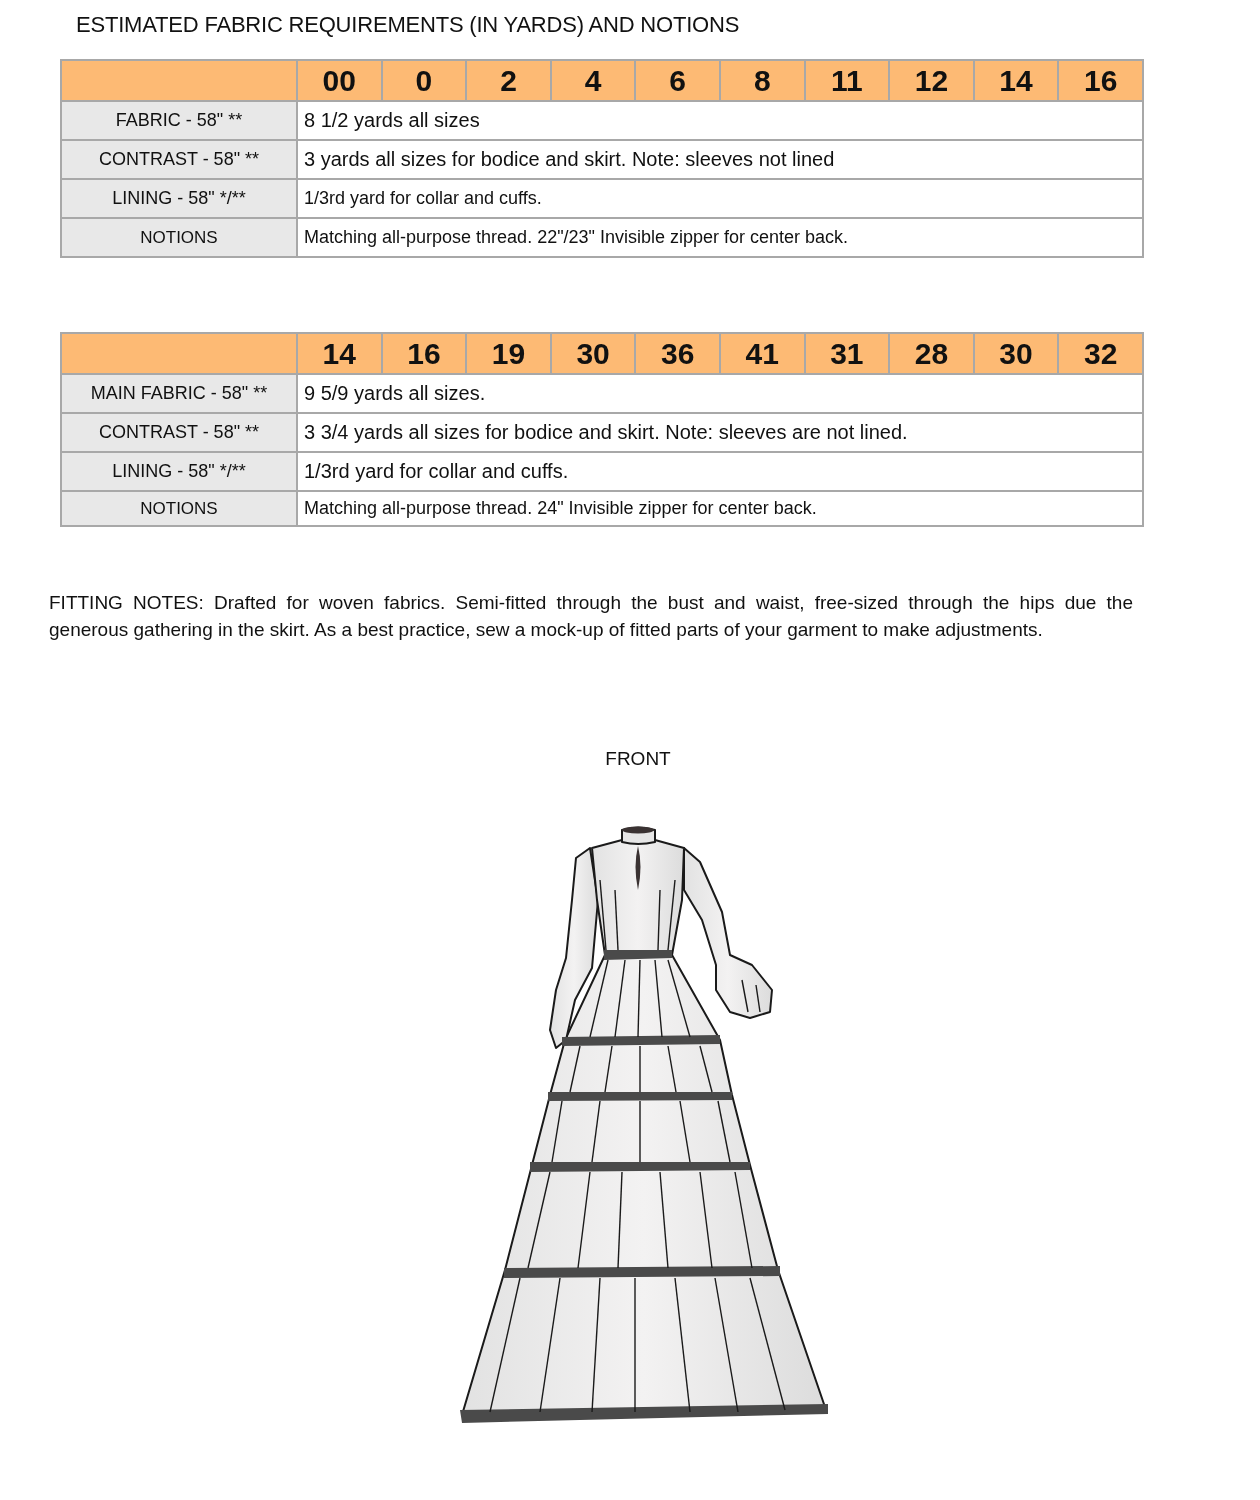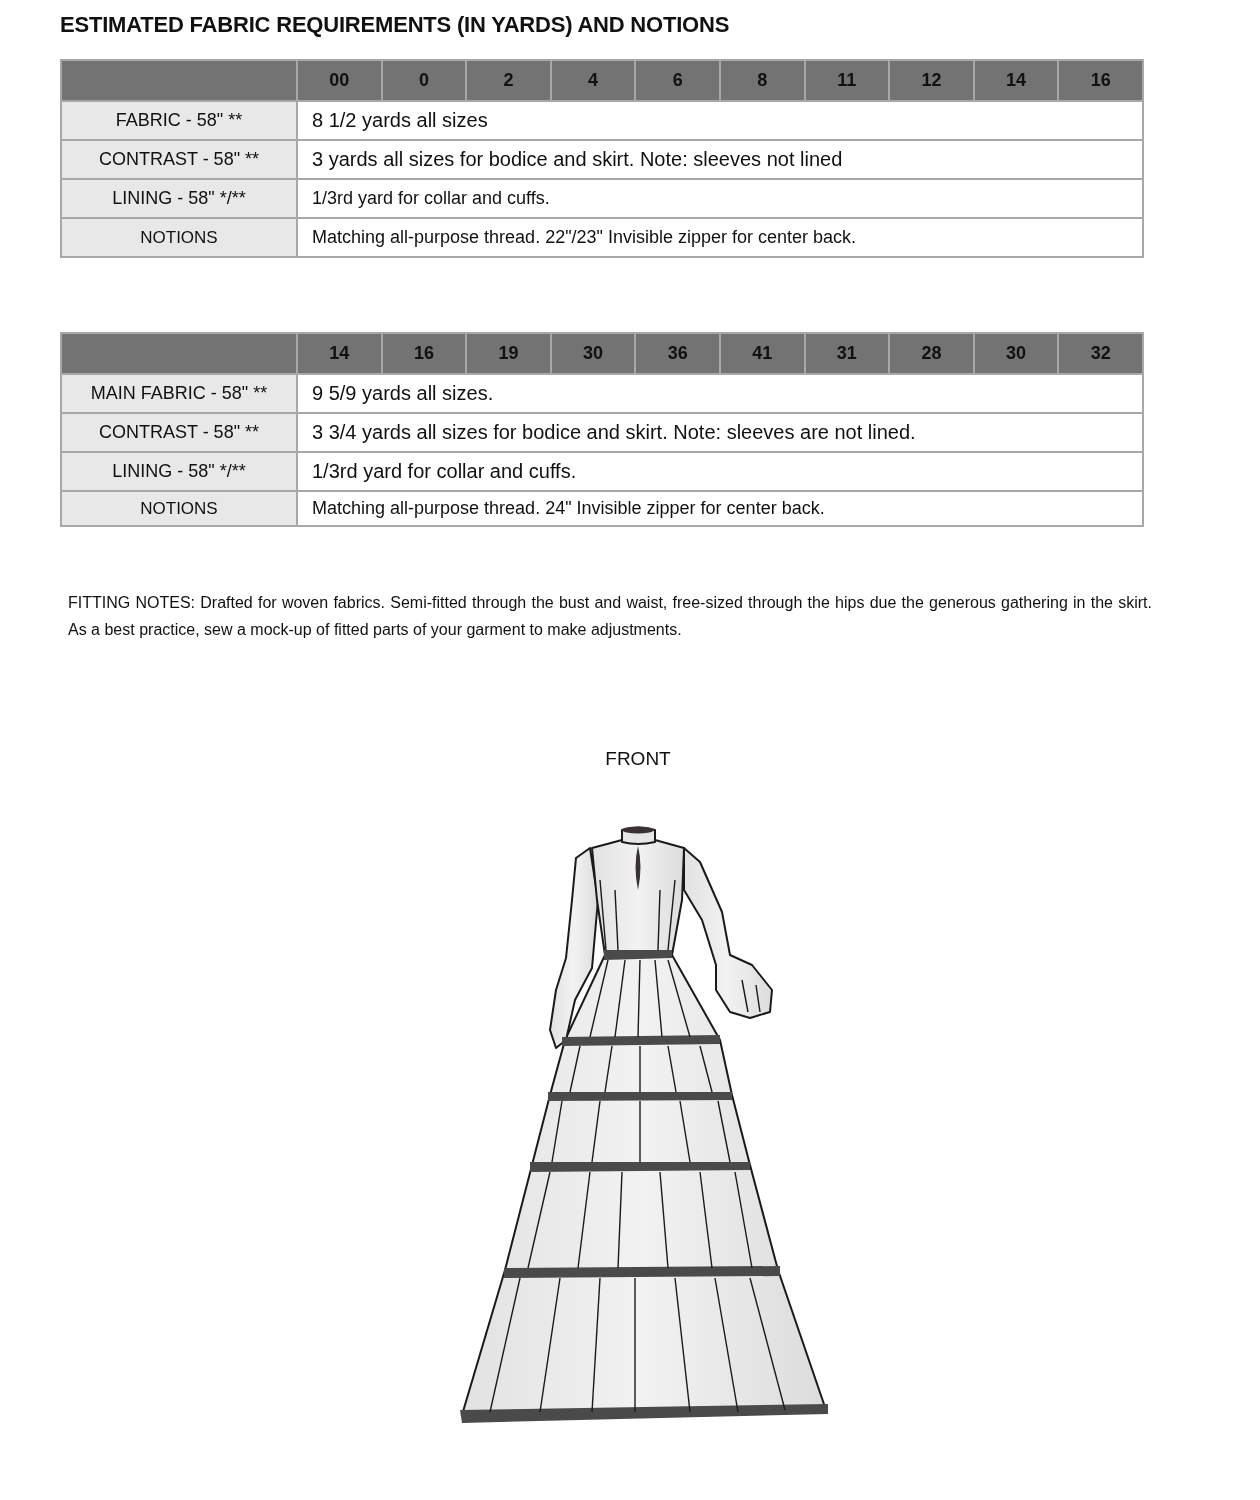--- a/index.html
+++ b/index.html
@@ -1,32 +1,32 @@
 <!DOCTYPE html>
 <html><head>
 <meta charset="utf-8">
 <style>
   html, body { margin: 0; padding: 0; background: #ffffff; }
   body { width: 1260px; height: 1500px; position: relative; font-family: "Liberation Sans", sans-serif; color: #111; overflow: hidden; }
-  .title { position: absolute; left: 60px; top: 12px; font-size: 22px; font-weight: bold; letter-spacing: -0.2px; }
+  .title { position: absolute; left: 76px; top: 12px; font-size: 22px; font-weight: normal; letter-spacing: -0.2px; }
   table.req { position: absolute; left: 60px; border-collapse: collapse; width: 1084px; table-layout: fixed; }
   table.req td, table.req th { border: 2px solid #a8a8a8; }
-  table.req th { background: #737373; font-weight: bold; font-size: 18px; text-align: center; }
+  table.req th { background: #fdba74; font-weight: bold; font-size: 30px; text-align: center; }
   table.req td.label { background: #e8e8e8; text-align: center; font-size: 18px; white-space: nowrap; }
-  table.req td.val { background: #fff; text-align: left; padding-left: 14px; font-size: 20px; }
+  table.req td.val { background: #fff; text-align: left; padding-left: 6px; font-size: 20px; }
   table.req td.val.small { font-size: 18px; }
   table.req col.c0 { width: 236px; }
   #t1 { top: 59px; }
   #t1 th { height: 37px; }
   #t1 tr.r td { height: 35px; }
   #t2 { top: 332px; }
   #t2 th { height: 37px; }
   #t2 tr.r td { height: 35px; }
   #t2 tr.r.short td { height: 31px; }
-  .notes { position: absolute; left: 68px; top: 590px; width: 1084px; font-size: 16px; line-height: 26.5px; text-align: justify; }
+  .notes { position: absolute; left: 49px; top: 590px; width: 1084px; font-size: 19px; line-height: 26.5px; text-align: justify; }
   .front-label { position: absolute; left: 0; width: 1276px; top: 748px; text-align: center; font-size: 19px; }
   .drawing { position: absolute; left: 440px; top: 820px; width: 400px; height: 610px; }
 </style>
 </head>
 <body>
 
 <div class="title">ESTIMATED FABRIC REQUIREMENTS (IN YARDS) AND NOTIONS</div>
 
 <table class="req" id="t1">
   <colgroup>

